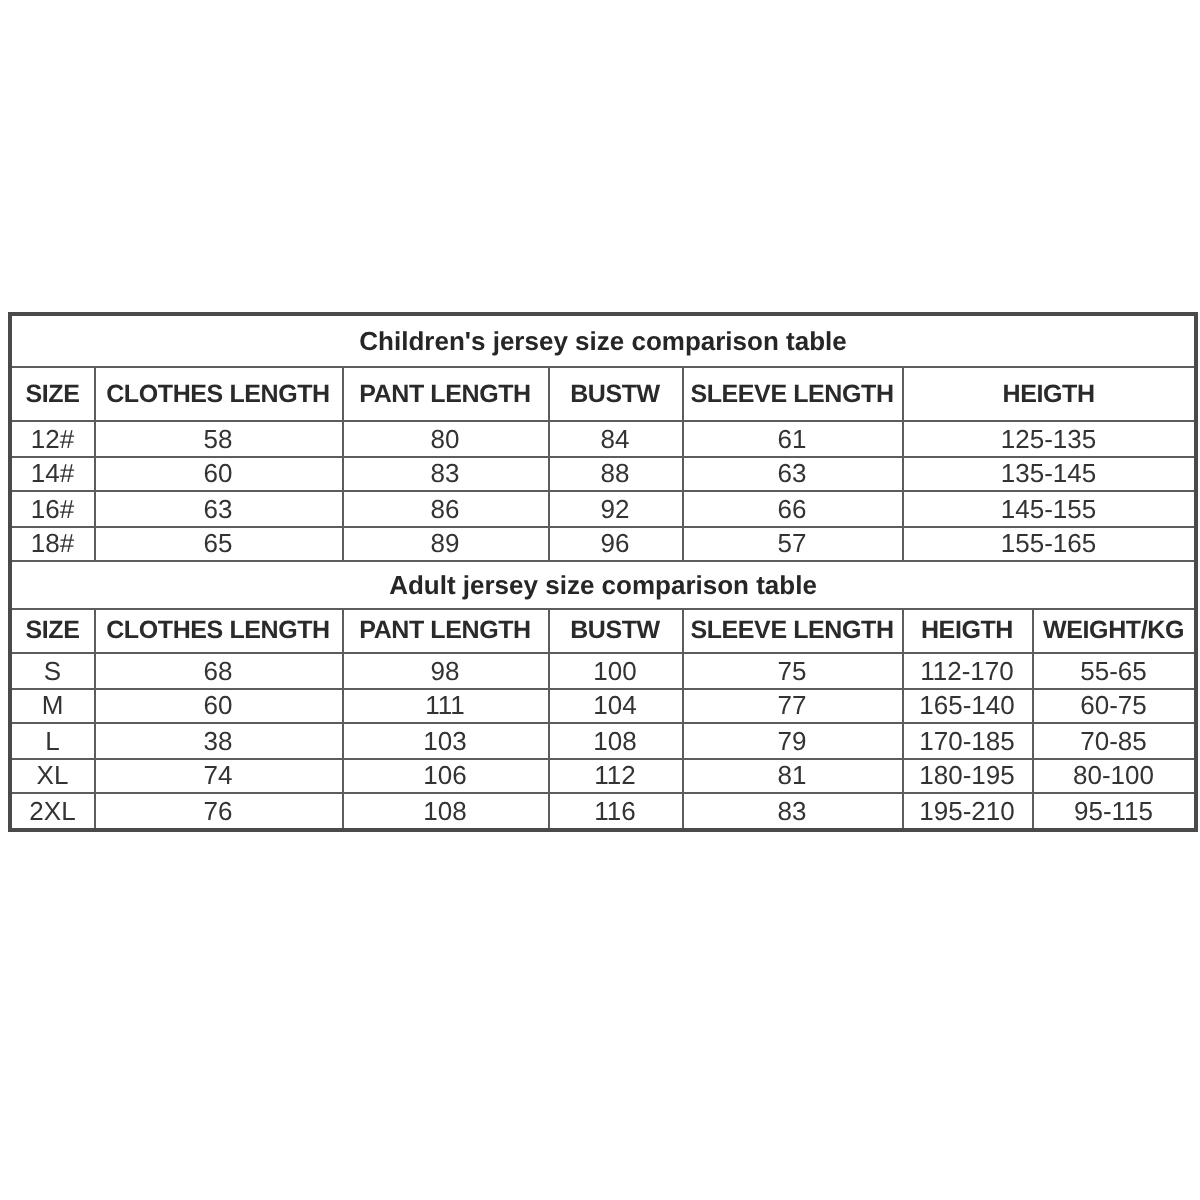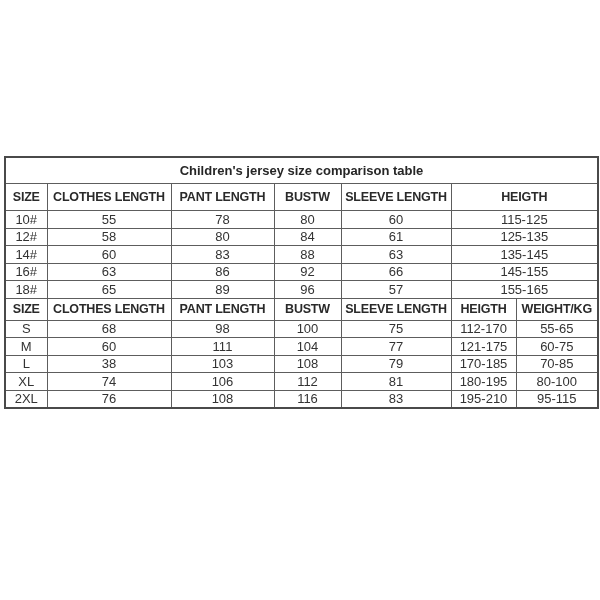--- a/index.html
+++ b/index.html
@@ -87,28 +87,20 @@
     </tr>
     <tr class="header-row-children">
       <td>SIZE</td>
       <td>CLOTHES LENGTH</td>
       <td>PANT LENGTH</td>
       <td>BUSTW</td>
       <td>SLEEVE LENGTH</td>
       <td colspan="2">HEIGTH</td>
     </tr>
     <tr class="data-row">
-      <td>10#</td>
-      <td>55</td>
-      <td>78</td>
-      <td>80</td>
-      <td>60</td>
-      <td colspan="2">115-125</td>
-    </tr>
-    <tr class="data-row">
       <td>12#</td>
       <td>58</td>
       <td>80</td>
       <td>84</td>
       <td>61</td>
       <td colspan="2">125-135</td>
     </tr>
     <tr class="data-row">
       <td>14#</td>
       <td>60</td>
@@ -127,20 +119,23 @@
     </tr>
     <tr class="data-row">
       <td>18#</td>
       <td>65</td>
       <td>89</td>
       <td>96</td>
       <td>57</td>
       <td colspan="2">155-165</td>
     </tr>
 
+    <tr>
+      <td class="title-cell adult" colspan="7">Adult jersey size comparison table</td>
+    </tr>
     <tr class="header-row-adult">
       <td>SIZE</td>
       <td>CLOTHES LENGTH</td>
       <td>PANT LENGTH</td>
       <td>BUSTW</td>
       <td>SLEEVE LENGTH</td>
       <td>HEIGTH</td>
       <td>WEIGHT/KG</td>
     </tr>
     <tr class="data-row">
@@ -151,21 +146,21 @@
       <td>75</td>
       <td>112-170</td>
       <td>55-65</td>
     </tr>
     <tr class="data-row">
       <td>M</td>
       <td>60</td>
       <td>111</td>
       <td>104</td>
       <td>77</td>
-      <td>121-175</td>
+      <td>165-140</td>
       <td>60-75</td>
     </tr>
     <tr class="data-row">
       <td>L</td>
       <td>38</td>
       <td>103</td>
       <td>108</td>
       <td>79</td>
       <td>170-185</td>
       <td>70-85</td>

